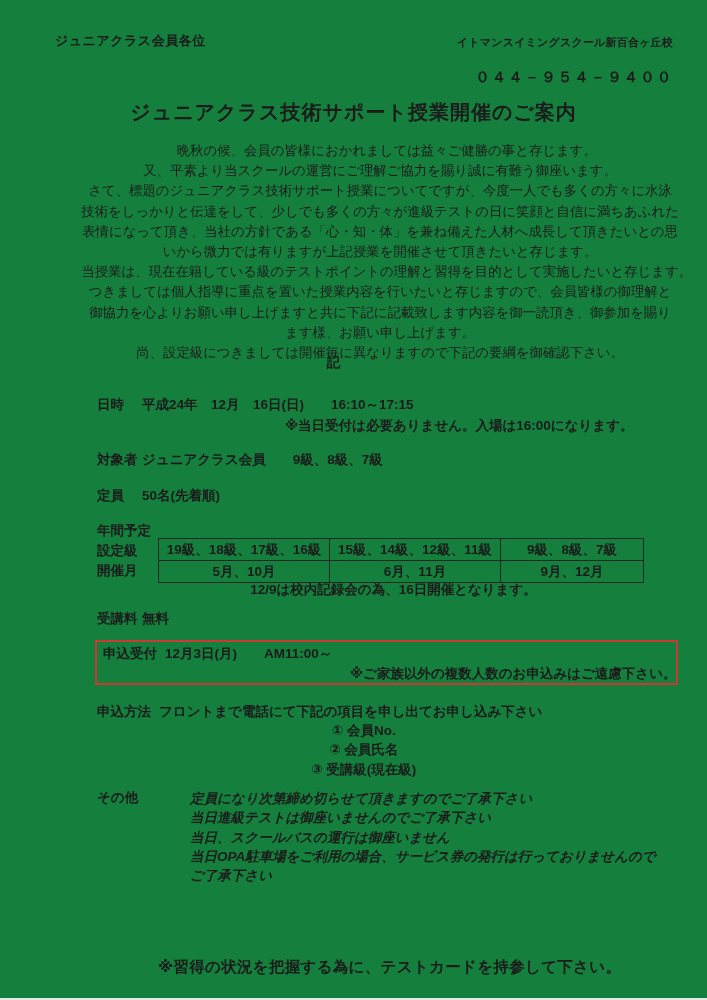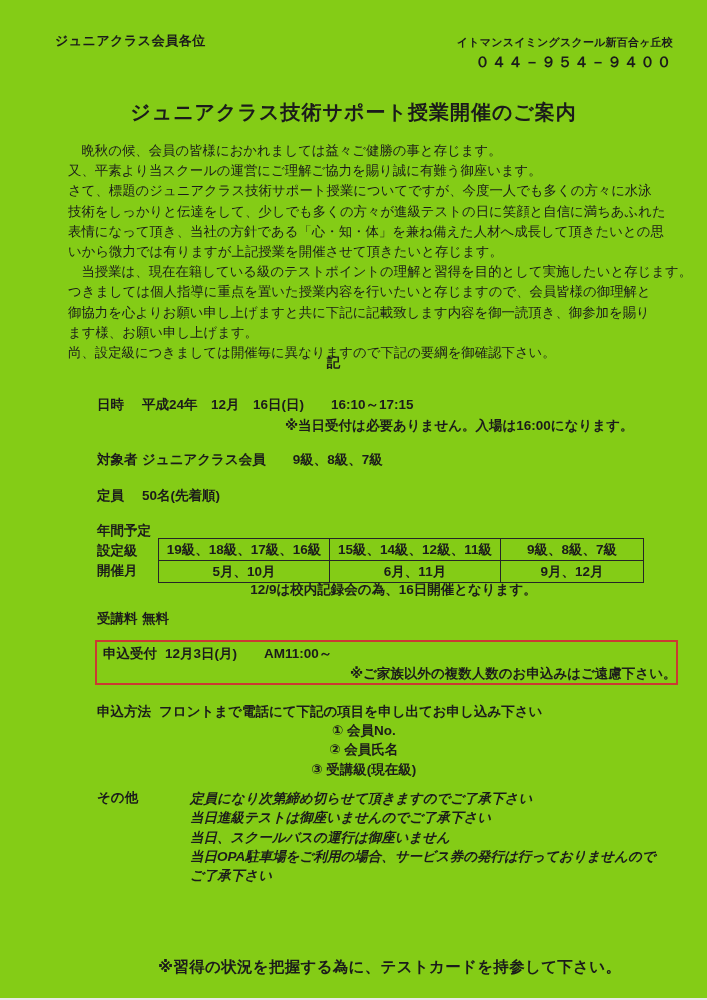--- a/index.html
+++ b/index.html
@@ -1,35 +1,35 @@
 <!DOCTYPE html>
 <html lang="ja"><head>
 <meta charset="utf-8">
 <style>
   html,body{margin:0;padding:0;background:#ffffff;}
   .page{
     position:relative;
     width:707px;height:1000px;
-    background:#84cc16;
+    background:#15803d;
     font-family:"Liberation Sans","DejaVu Sans",sans-serif;
     color:#1b1b1b;
     overflow:hidden;
   }
   .abs{position:absolute;}
   .nowrap{white-space:nowrap;}
   
   .hdr-left{left:55px;top:32px;font-size:13px;font-weight:600;letter-spacing:0.5px;}
   .hdr-right{right:34px;top:31px;text-align:right;}
   .hdr-date{font-size:13px;font-weight:600;letter-spacing:0.5px;}
   .hdr-school{font-size:11px;font-weight:600;margin-top:4px;letter-spacing:0.2px;}
-  .hdr-phone{font-size:15px;font-weight:600;margin-top:3px;letter-spacing:1.5px;}
+  .hdr-phone{font-size:15px;font-weight:600;margin-top:18px;letter-spacing:1.5px;}
   
   .doc-title{left:0;right:0;top:99px;text-align:center;font-size:20px;font-weight:700;letter-spacing:1px;}
   
-  .body-text{left:68px;top:141px;font-size:13.4px;line-height:20.2px;font-weight:500;}
+  .body-text{left:68px;top:141px;font-size:13.4px;line-height:20.2px;font-weight:500;text-align:center;}
   
   .ki-mark{left:0;right:40px;top:354px;text-align:center;font-size:13.5px;font-weight:700;}
   
   .sec{font-size:13.5px;font-weight:700;display:flex;}
   .lbl-sm{width:45px;flex:0 0 45px;}
   .lbl-lg{width:54px;flex:0 0 54px;margin-right:8px;}
   .note{font-size:13.5px;font-weight:700;text-align:center;}
   
   .sched-table{border-collapse:collapse;}
   .sched-table td{

